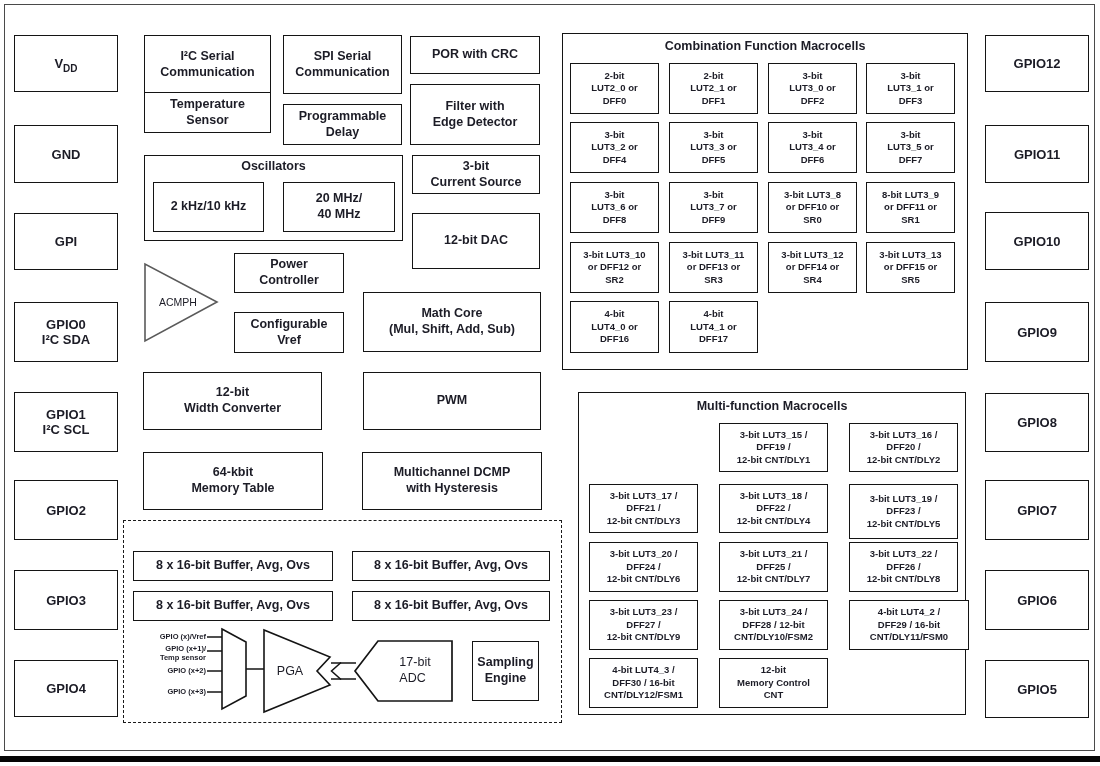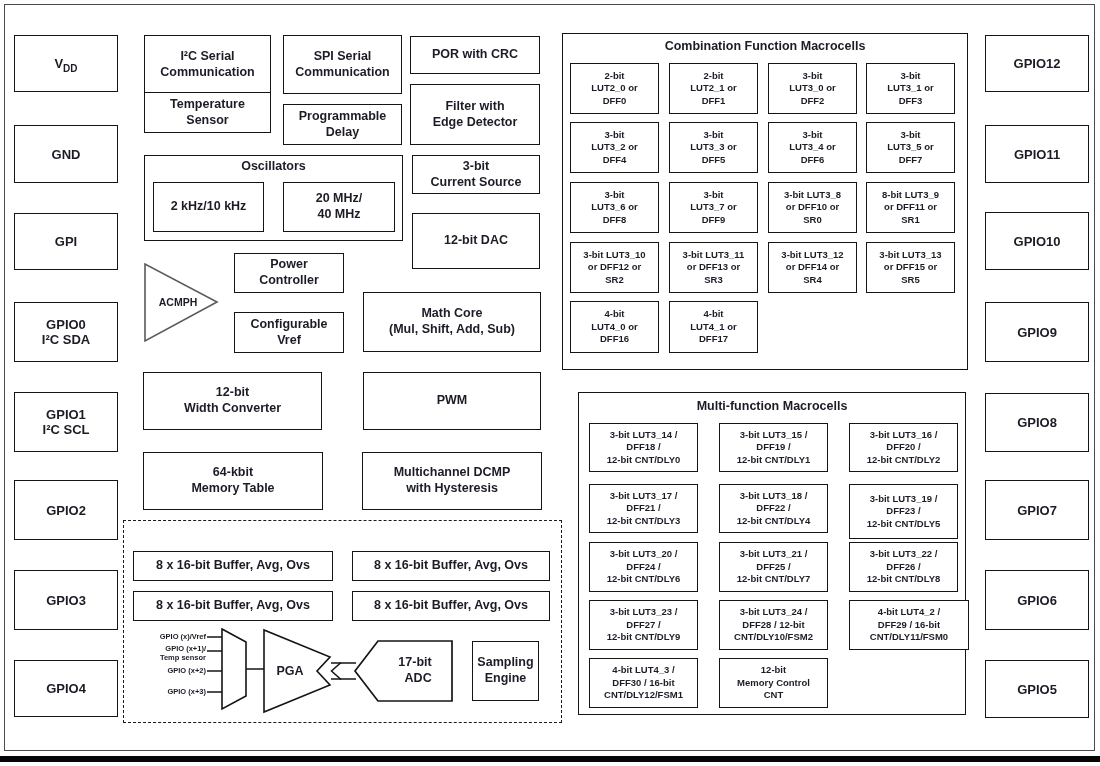--- a/index.html
+++ b/index.html
@@ -9,22 +9,22 @@
   .box{position:absolute;background:#fff;border:1.7px solid #141414;box-sizing:border-box;
        display:flex;align-items:center;justify-content:center;text-align:center;
        font-weight:bold;white-space:pre-line;}
   .pin{font-size:13px;}
   .blk{font-size:12.5px;line-height:1.25;}
   .cell{font-size:9.5px;line-height:1.3;border-width:1.8px;padding:1px;}
   .sect{position:absolute;background:#fff;border:1.8px solid #141414;box-sizing:border-box;}
   .dashsect{position:absolute;border:1.7px dashed #1a1a1a;box-sizing:border-box;background:#fff;}
   .sect-title{position:absolute;text-align:center;font-weight:bold;font-size:12.5px;}
   .muxlabel{position:absolute;font-weight:bold;font-size:7.5px;line-height:1.25;text-align:right;white-space:pre-line;}
-  .shape-label{position:absolute;display:flex;align-items:center;justify-content:center;text-align:right;
-               font-weight:bold;white-space:pre-line;}
+  .shape-label{position:absolute;display:flex;align-items:center;justify-content:center;text-align:left;
+               font-weight:normal;white-space:pre-line;}
   sub{font-size:10px;line-height:0;}
   svg{position:absolute;left:0;top:0;}
   .bottom-bar{position:absolute;left:0;top:756px;width:1100px;height:6px;background:#050505;}
 </style>
 </head>
 <body>
 
 <div class="canvas">
   <div class="frame"></div>
 
@@ -137,23 +137,20 @@
 SR5</span></div>
   <div class="box cell" style="left:570px;top:301px;width:89px;height:52px"><span>4-bit
 LUT4_0 or
 DFF16</span></div>
   <div class="box cell" style="left:669px;top:301px;width:89px;height:52px"><span>4-bit
 LUT4_1 or
 DFF17</span></div>
 
   <div class="sect" style="left:578px;top:392px;width:388px;height:323px"></div>
   <div class="sect-title" style="left:578px;top:399px;width:388px">Multi-function Macrocells</div>
-  <div class="box cell" style="left:589px;top:423px;width:109px;height:49px"><span>3-bit LUT3_14 /
-DFF18 /
-12-bit CNT/DLY0</span></div>
   <div class="box cell" style="left:719px;top:423px;width:109px;height:49px"><span>3-bit LUT3_15 /
 DFF19 /
 12-bit CNT/DLY1</span></div>
   <div class="box cell" style="left:849px;top:423px;width:109px;height:49px"><span>3-bit LUT3_16 /
 DFF20 /
 12-bit CNT/DLY2</span></div>
   <div class="box cell" style="left:589px;top:484px;width:109px;height:49px"><span>3-bit LUT3_17 /
 DFF21 /
 12-bit CNT/DLY3</span></div>
   <div class="box cell" style="left:719px;top:484px;width:109px;height:49px"><span>3-bit LUT3_18 /

